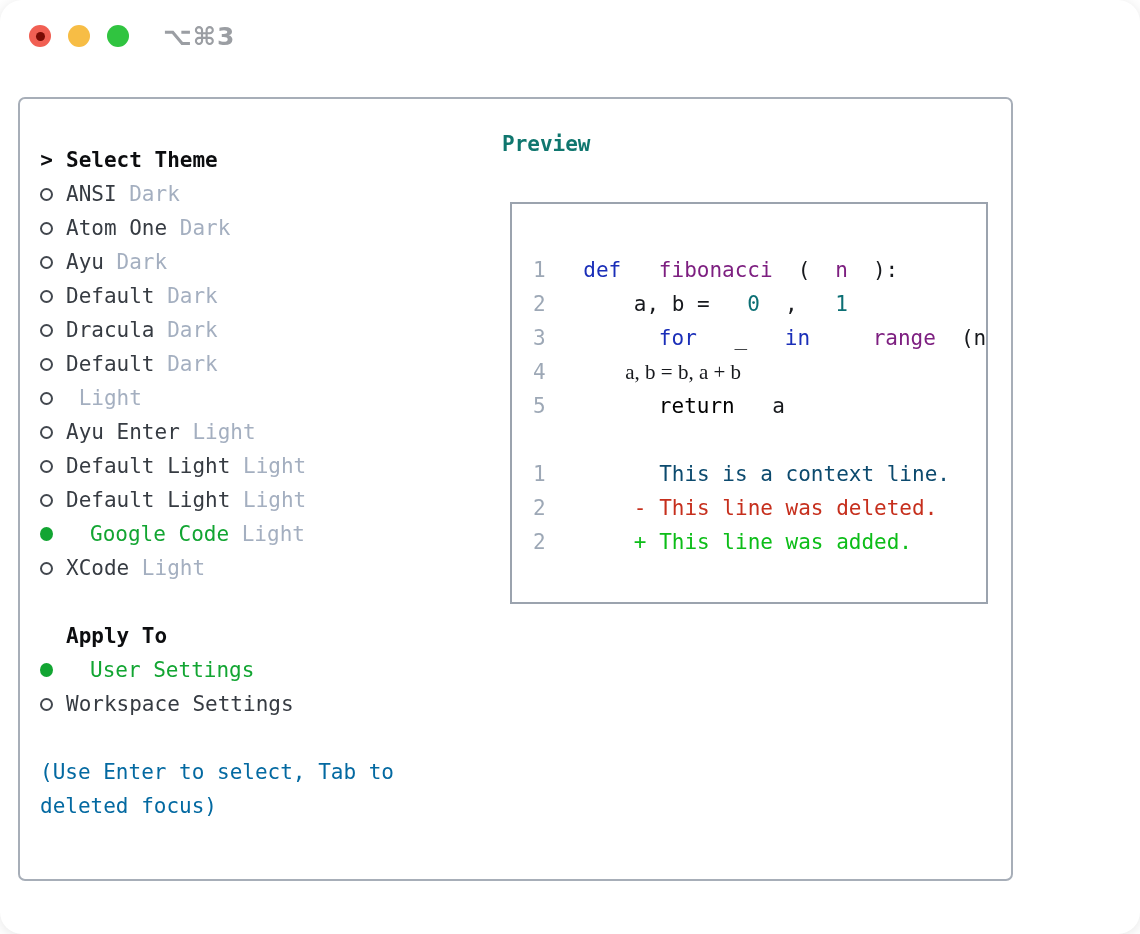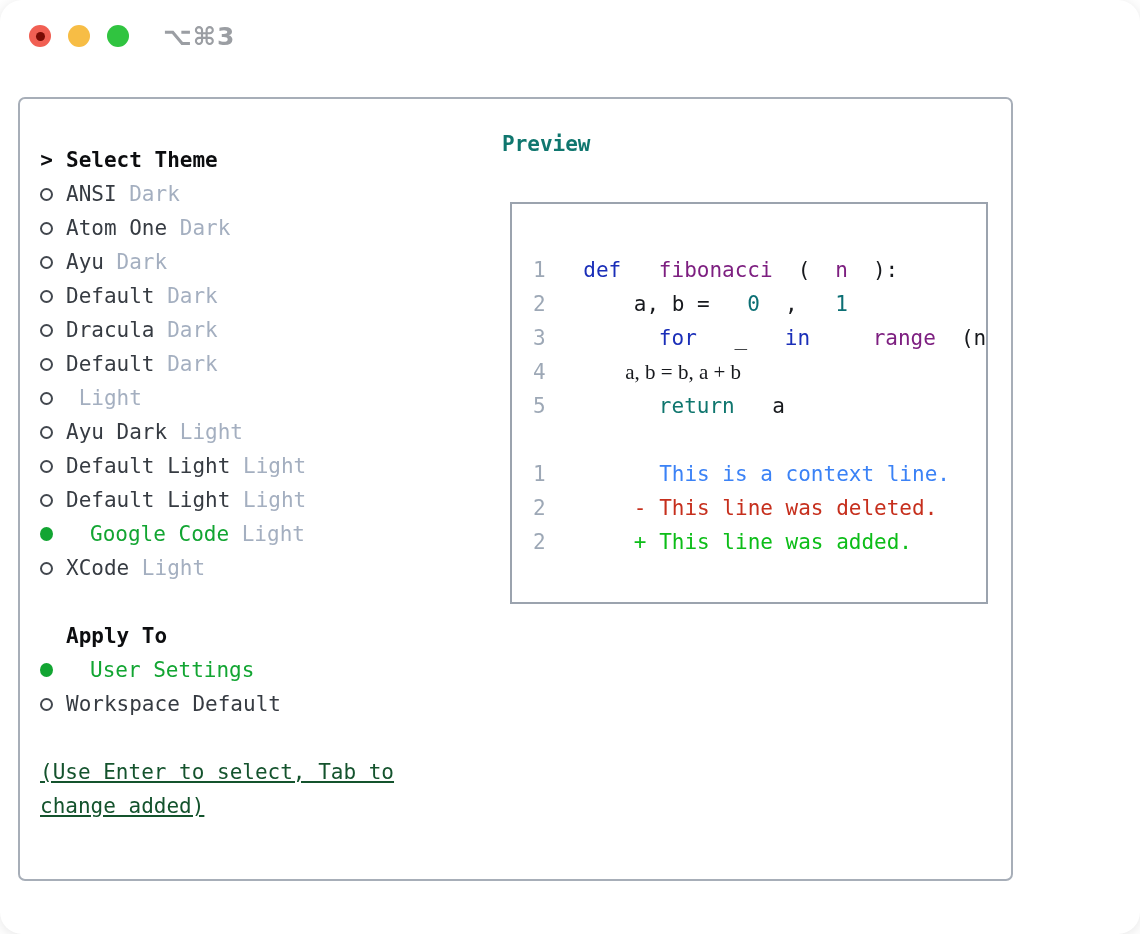--- a/index.html
+++ b/index.html
@@ -41,21 +41,21 @@
   .row.blank { height:34px; }
   .marker-slot { width:13px; margin-right:13px; display:flex;
     align-items:center; justify-content:center; flex:0 0 13px; }
   .prompt { font-weight:bold; color:#0c0d0f; }
   .hdr { font-weight:bold; color:#0c0d0f; }
   .radio { width:13px; height:13px; border-radius:50%; border:2px solid #43484f; }
   .radio.sel { border:none; background:#12a532; width:14px; height:14px; }
   .t-name { color:#363b42; }
   .t-name.sel { color:#12a532;margin-left:24px; }
   .t-variant { color:#a4afc0; }
-  .hint { height:34px; line-height:34px; color:#14532d; white-space:pre;text-decoration:underline; }
+  .hint { height:34px; line-height:34px; color:#0369a1; white-space:pre; }
 
   
   .preview-title { position:absolute; left:482px; top:28px; height:34px;
     line-height:34px; font-size:21px; font-weight:bold; color:#0f766e; }
   .preview-box {
     position:absolute; left:490px; top:103px; width:478px; height:402px;
     border:2px solid #9ba3ae; background:#ffffff;
     padding:49px 0 0 21px; overflow:hidden;
   }
   .code-line { height:34px; display:flex; align-items:center;
@@ -86,55 +86,55 @@
       </div>
 
       <div id="theme-list">
           <div class="row"><span class="marker-slot"><span class="radio"></span></span><span class="t-name">ANSI</span><span class="t-variant"> Dark</span></div>
           <div class="row"><span class="marker-slot"><span class="radio"></span></span><span class="t-name">Atom One</span><span class="t-variant"> Dark</span></div>
           <div class="row"><span class="marker-slot"><span class="radio"></span></span><span class="t-name">Ayu</span><span class="t-variant"> Dark</span></div>
           <div class="row"><span class="marker-slot"><span class="radio"></span></span><span class="t-name">Default</span><span class="t-variant"> Dark</span></div>
           <div class="row"><span class="marker-slot"><span class="radio"></span></span><span class="t-name">Dracula</span><span class="t-variant"> Dark</span></div>
           <div class="row"><span class="marker-slot"><span class="radio"></span></span><span class="t-name">Default</span><span class="t-variant"> Dark</span></div>
           <div class="row"><span class="marker-slot"><span class="radio"></span></span><span class="t-variant"> Light</span></div>
-          <div class="row"><span class="marker-slot"><span class="radio"></span></span><span class="t-name">Ayu Dark</span><span class="t-variant"> Light</span></div>
+          <div class="row"><span class="marker-slot"><span class="radio"></span></span><span class="t-name">Ayu Enter</span><span class="t-variant"> Light</span></div>
           <div class="row"><span class="marker-slot"><span class="radio"></span></span><span class="t-name">Default Light</span><span class="t-variant"> Light</span></div>
           <div class="row"><span class="marker-slot"><span class="radio"></span></span><span class="t-name">Default Light</span><span class="t-variant"> Light</span></div>
           <div class="row"><span class="marker-slot"><span class="radio sel"></span></span><span class="t-name sel">Google Code</span><span class="t-variant"> Light</span></div>
           <div class="row"><span class="marker-slot"><span class="radio"></span></span><span class="t-name">XCode</span><span class="t-variant"> Light</span></div>
         </div>
 
       <div class="row blank"></div>
 
       <div class="row">
         <span class="marker-slot"></span>
         <span class="hdr">Apply To</span>
       </div>
 
       <div id="apply-list">
           <div class="row"><span class="marker-slot"><span class="radio sel"></span></span><span class="t-name sel">User Settings</span></div>
-          <div class="row"><span class="marker-slot"><span class="radio"></span></span><span class="t-name">Workspace Default</span></div>
+          <div class="row"><span class="marker-slot"><span class="radio"></span></span><span class="t-name">Workspace Settings</span></div>
         </div>
 
       <div class="row blank"></div>
 
       <div class="hint">(Use Enter to select, Tab to</div>
-      <div class="hint">change added)</div>
+      <div class="hint">deleted focus)</div>
     </div>
 
     <div class="preview-title">Preview</div>
 
     <div class="preview-box">
       <div id="code-lines">
           <div class="code-line"><span class="lno">1</span><span class="code-text" style="color: rgb(26, 46, 184);">def </span><span class="code-text" style="color: rgb(125, 31, 128);">fibonacci</span><span class="code-text" style="color: rgb(23, 25, 29);">(</span><span class="code-text" style="color: rgb(125, 31, 128);">n</span><span class="code-text" style="color: rgb(23, 25, 29);">):</span></div>
           <div class="code-line"><span class="lno">2</span><span class="code-text" style="color: rgb(23, 25, 29);">    a, b = </span><span class="code-text" style="color: rgb(12, 111, 116);">0</span><span class="code-text" style="color: rgb(23, 25, 29);">, </span><span class="code-text" style="color: rgb(12, 111, 116);">1</span></div>
           <div class="code-line"><span class="lno">3</span><span class="code-text" style="color: rgb(23, 25, 29);">    </span><span class="code-text" style="color: rgb(26, 46, 184);">for</span><span class="code-text" style="color: rgb(23, 25, 29);"> _ </span><span class="code-text" style="color: rgb(26, 46, 184);">in</span><span class="code-text" style="color: rgb(23, 25, 29);"> </span><span class="code-text" style="color: rgb(125, 31, 128);">range</span><span class="code-text" style="color: rgb(23, 25, 29);">(n):</span></div>
           <div class="code-line"><span class="lno">4</span><span class="code-text" style="color: rgb(23, 25, 29); font-family: Liberation Serif, serif;">        a, b = b, a + b</span></div>
-          <div class="code-line"><span class="lno">5</span><span class="code-text" style="color: rgb(23, 25, 29);">    </span><span class="code-text" style="color: #0f766e;">return</span><span class="code-text" style="color: rgb(23, 25, 29);"> a</span></div>
+          <div class="code-line"><span class="lno">5</span><span class="code-text" style="color: rgb(23, 25, 29);">    </span><span class="code-text" style="color: #000000;">return</span><span class="code-text" style="color: rgb(23, 25, 29);"> a</span></div>
           <div class="code-line"><span class="lno"></span></div>
-          <div class="code-line"><span class="lno">1</span><span class="code-text" style="color: #3b82f6;">      This is a context line.</span></div>
+          <div class="code-line"><span class="lno">1</span><span class="code-text" style="color: #0c4a6e;">      This is a context line.</span></div>
           <div class="code-line"><span class="lno">2</span><span class="code-text" style="color: rgb(198, 47, 29);">    - This line was deleted.</span></div>
           <div class="code-line"><span class="lno">2</span><span class="code-text" style="color: rgb(12, 189, 24);">    + This line was added.</span></div>
         </div>
     </div>
 
   </div>
 </div>
 
 </body></html>

